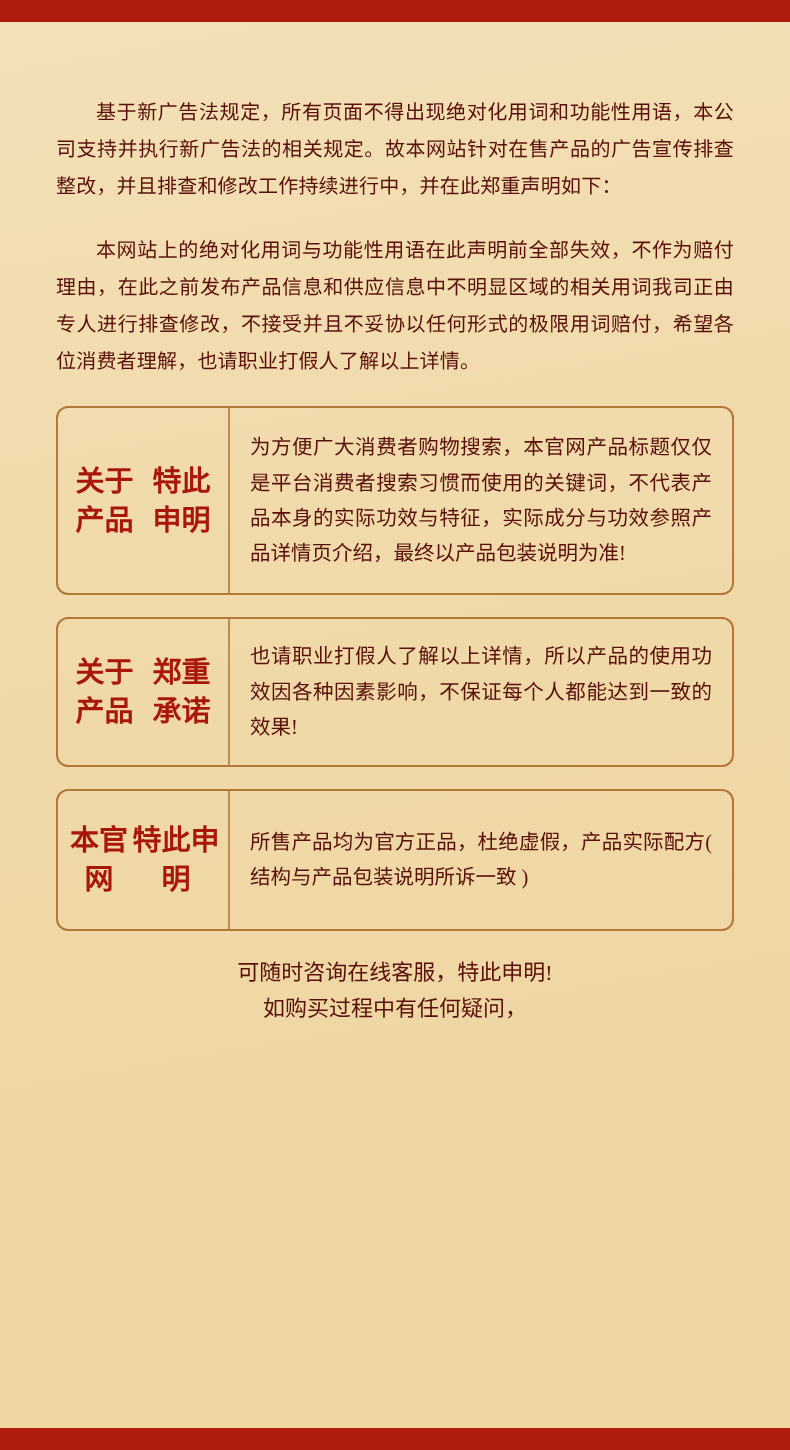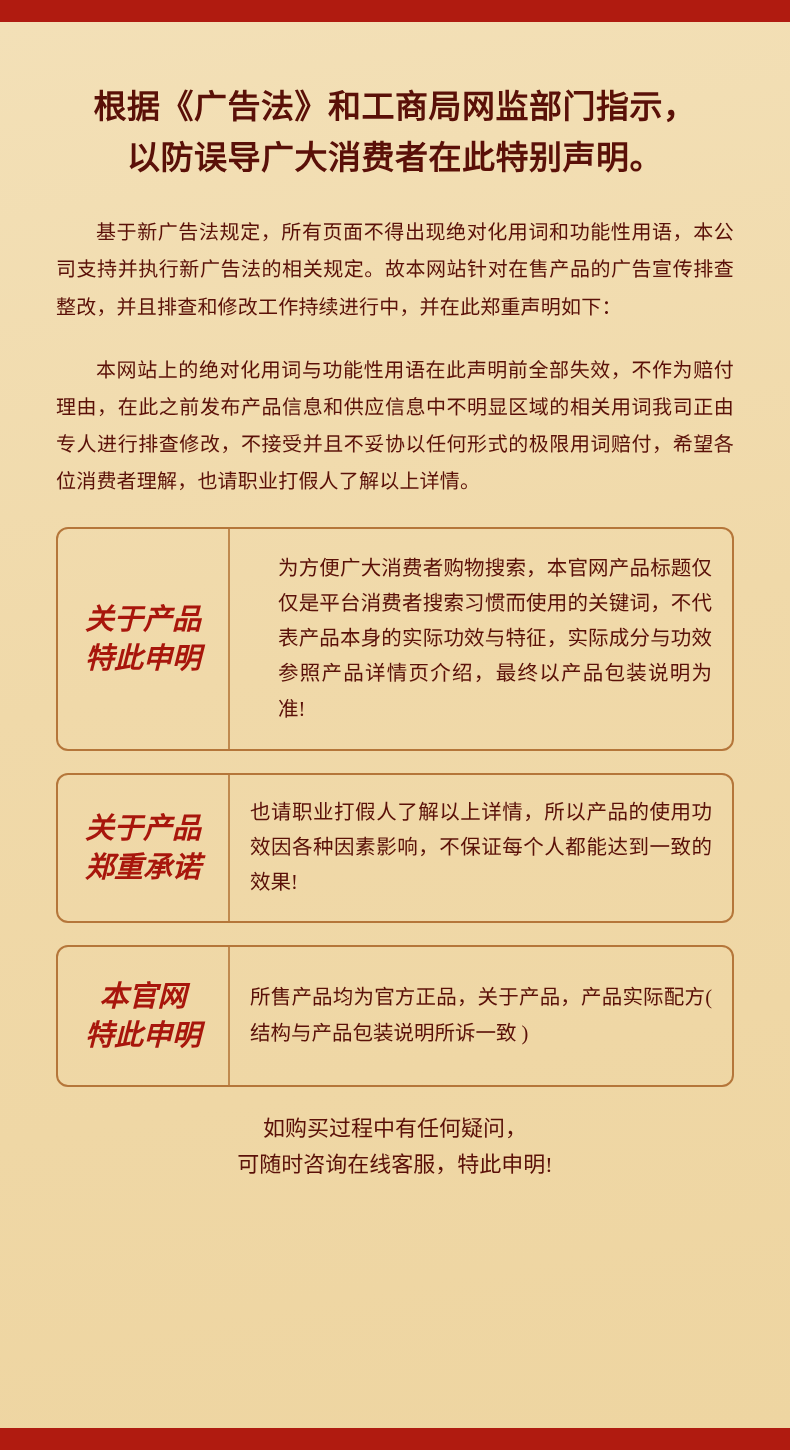--- a/index.html
+++ b/index.html
@@ -75,64 +75,59 @@
     border: 2px solid #b5763a;
     border-radius: 12px;
     display: flex;
     align-items: stretch;
     margin-bottom: 22px;
     background: transparent;
   }
   .card-title {
     flex: 0 0 172px;
     display: flex;
-    flex-direction: column;
+    flex-direction: row;
     align-items: center;
     justify-content: center;
     color: #a8160c;
     font-weight: bold;
     font-size: 29px;
     line-height: 1.35;
     padding: 30px 8px;
     border-right: 2px solid #c08a4f;
     text-align: center;
-    font-style: italic;
   }
   .card-body {
     flex: 1 1 auto;
     padding: 20px 20px 20px 20px;
     color: #5a1008;
     font-size: 20.5px;
     line-height: 1.72;
     display: flex;
     align-items: center;
     text-align: justify;
   }
-  .card.tall .card-body { padding-top: 22px; padding-bottom: 22px; margin-left: 28px; }
+  .card.tall .card-body { padding-top: 22px; padding-bottom: 22px; }
   .footer-note {
     margin-top: 24px;
     text-align: center;
     color: #5a1008;
     font-size: 22px;
     line-height: 1.62;
   }
 </style>
 </head>
 <body>
 
 <div class="page">
 
   <div class="band-top"></div>
 
   <div class="sheet">
 
-    <div class="headline">
-      <span class="l1">根据《广告法》和工商局网监部门指示，</span>
-      <span class="l2">以防误导广大消费者在此特别声明。</span>
-    </div>
 
     <div class="body-block">
       <p>基于新广告法规定，所有页面不得出现绝对化用词和功能性用语，本公司支持并执行新广告法的相关规定。故本网站针对在售产品的广告宣传排查整改，并且排查和修改工作持续进行中，并在此郑重声明如下：</p>
       <p>本网站上的绝对化用词与功能性用语在此声明前全部失效，不作为赔付理由，在此之前发布产品信息和供应信息中不明显区域的相关用词我司正由专人进行排查修改，不接受并且不妥协以任何形式的极限用词赔付，希望各位消费者理解，也请职业打假人了解以上详情。</p>
     </div>
 
     <div class="cards">
 
       <div class="card tall">
         <div class="card-title">
@@ -148,27 +143,27 @@
           <span>郑重承诺</span>
         </div>
         <div class="card-body">也请职业打假人了解以上详情，所以产品的使用功效因各种因素影响，不保证每个人都能达到一致的效果!</div>
       </div>
 
       <div class="card">
         <div class="card-title">
           <span>本官网</span>
           <span>特此申明</span>
         </div>
-        <div class="card-body">所售产品均为官方正品，关于产品，产品实际配方( 结构与产品包装说明所诉一致 )</div>
+        <div class="card-body">所售产品均为官方正品，杜绝虚假，产品实际配方( 结构与产品包装说明所诉一致 )</div>
       </div>
 
     </div>
 
     <div class="footer-note">
+      <div>可随时咨询在线客服，特此申明!</div>
       <div>如购买过程中有任何疑问，</div>
-      <div>可随时咨询在线客服，特此申明!</div>
     </div>
 
   </div>
 
   <div class="band-bottom"></div>
 
 </div>
 
 </body></html>

